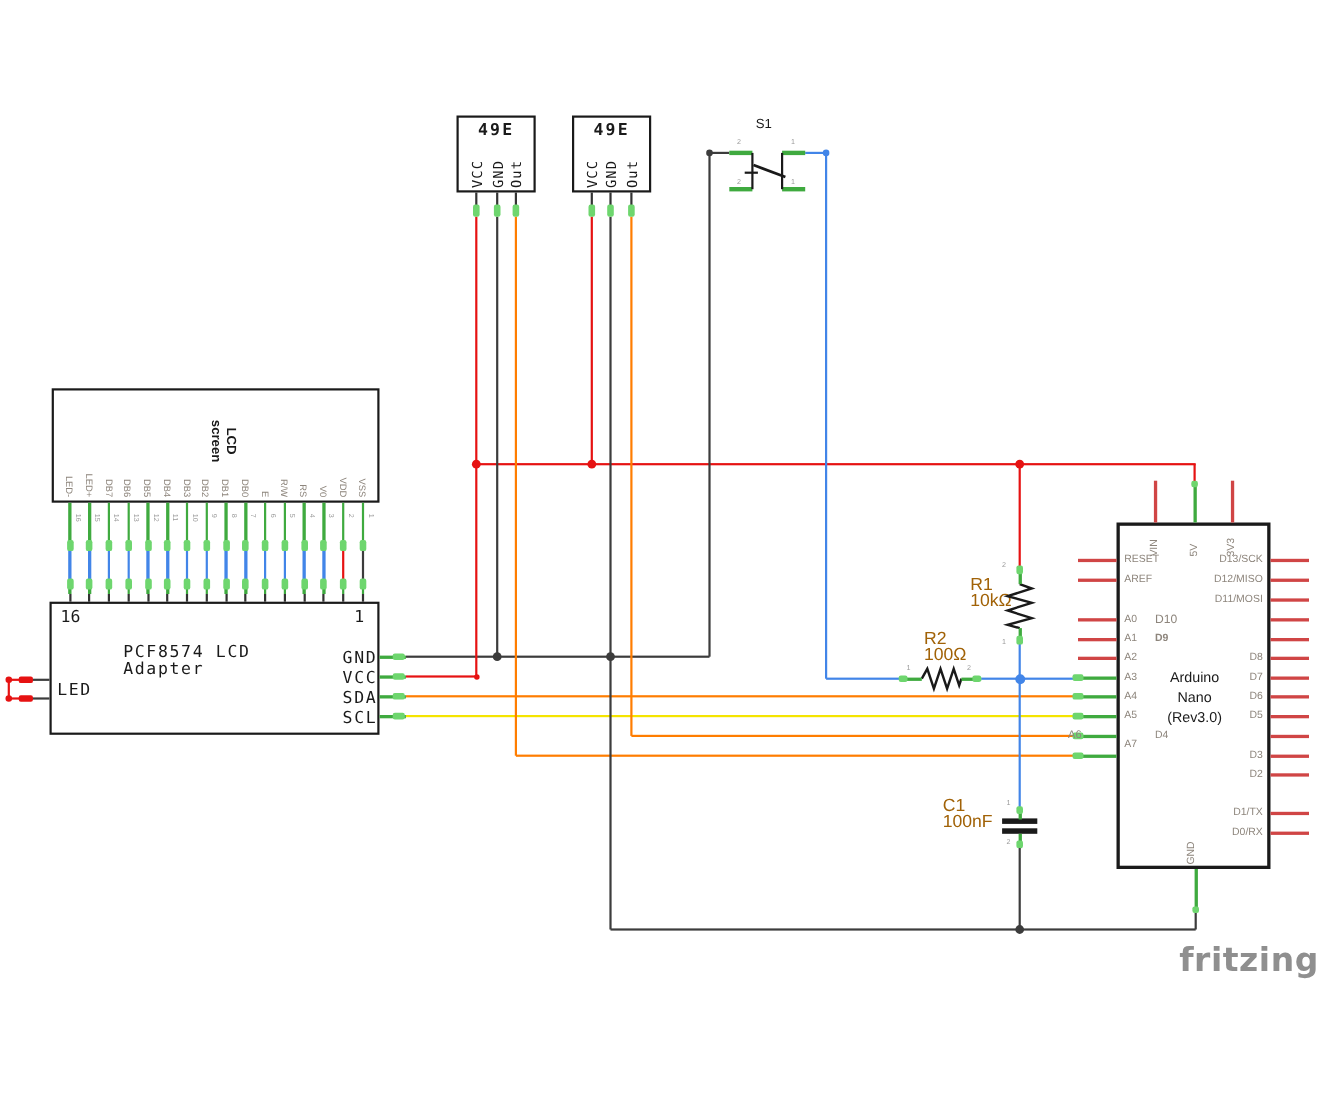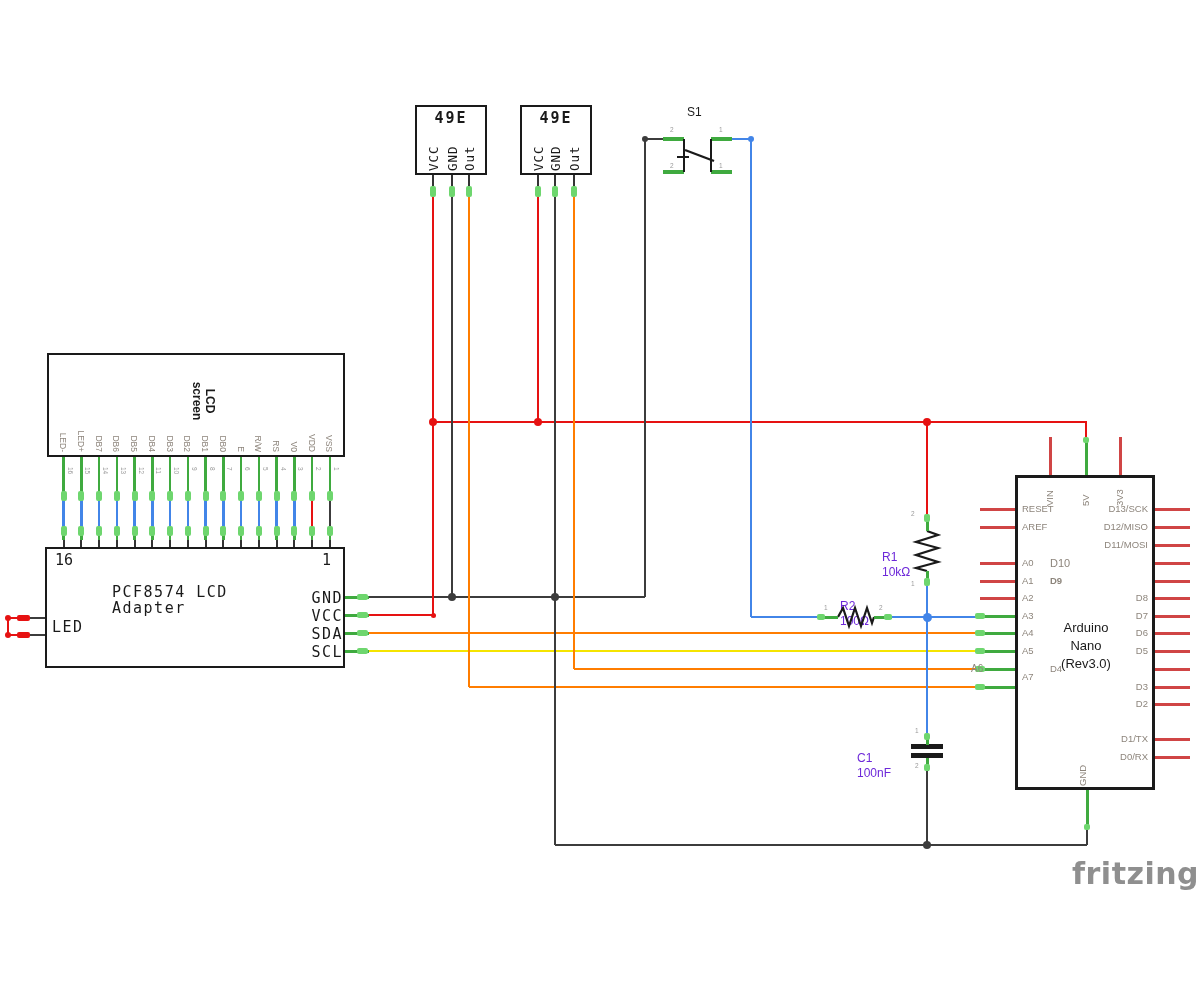--- a/index.html
+++ b/index.html
@@ -1,21 +1,21 @@
 <!DOCTYPE html>
 <html><head>
 <meta charset="utf-8">
 <style>
   html,body{margin:0;padding:0;background:#fff;}
   #canvas{position:relative;width:1200px;height:1000px;background:#ffffff;overflow:hidden;
           font-family:"Liberation Sans",sans-serif;}
   .abs{position:absolute;}
   .box{position:absolute;background:#fff;border:2.5px solid #1a1a1a;box-sizing:border-box;}
   .mono{font-family:"DejaVu Sans Mono",monospace;color:#1a1a1a;}
-  .reflab{position:absolute;font-size:12px;color:#6d28d9;white-space:nowrap;line-height:15px;margin-top:26px;}
+  .reflab{position:absolute;font-size:16px;color:#a16207;white-space:nowrap;line-height:15px;}
   svg{position:absolute;overflow:visible;}
 </style>
 </head>
 <body>
 
 <div id="canvas">
 
   <div class="box" style="left:47px;top:353px;width:298px;height:104px;"></div>
   <div class="abs" style="left:216px;top:376px;width:50px;text-align:center;font-size:12px;font-weight:bold;color:#1a1a1a;line-height:13px;transform:rotate(90deg);transform-origin:top left;">
        <div>LCD</div>
@@ -53,21 +53,21 @@
   </svg>
 
   <div class="reflab" style="left:857px;top:725px;">
     <div>C1</div>
       <div>100nF</div>
   </div>
   <div class="abs" style="left:911px;top:744px;width:32px;height:5px;background:#1a1a1a;"></div>
   <div class="abs" style="left:911px;top:753px;width:32px;height:5px;background:#1a1a1a;"></div>
 
   <div class="box" style="left:1015px;top:475px;width:140px;height:315px;border-width:3px;"></div>
-  <div class="abs" style="left:1030px;top:607px;width:112px;text-align:center;font-size:13px;color:#1a1a1a;line-height:18px;margin-top:12px;">
+  <div class="abs" style="left:1030px;top:607px;width:112px;text-align:center;font-size:13px;color:#1a1a1a;line-height:18px;">
     <div>Arduino</div>
     <div>Nano</div>
     <div>(Rev3.0)</div>
   </div>
 
   <div class="abs" style="left:1072px;top:856px;font-size:30px;font-weight:bold;color:#8f8f8f;font-family:'DejaVu Sans',sans-serif;letter-spacing:0.5px;">fritzing</div>
 
 <div style="left: 369px; top: 596px; width: 276px; height: 2px; background: rgb(60, 60, 60); position: absolute;"></div>
     <div style="left: 369px; top: 614px; width: 65px; height: 2px; background: rgb(230, 18, 18); position: absolute;"></div>
     <div style="left: 369px; top: 632px; width: 613px; height: 2px; background: rgb(255, 125, 0); position: absolute;"></div>

